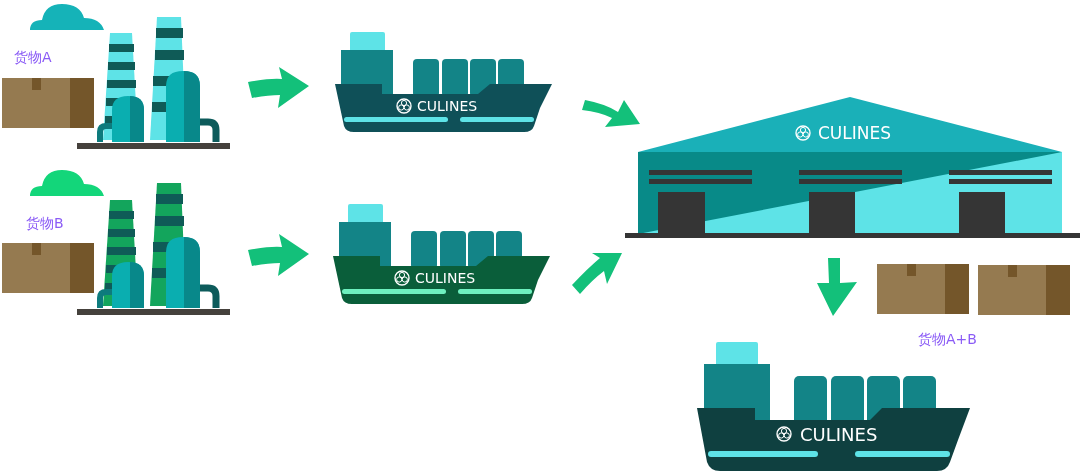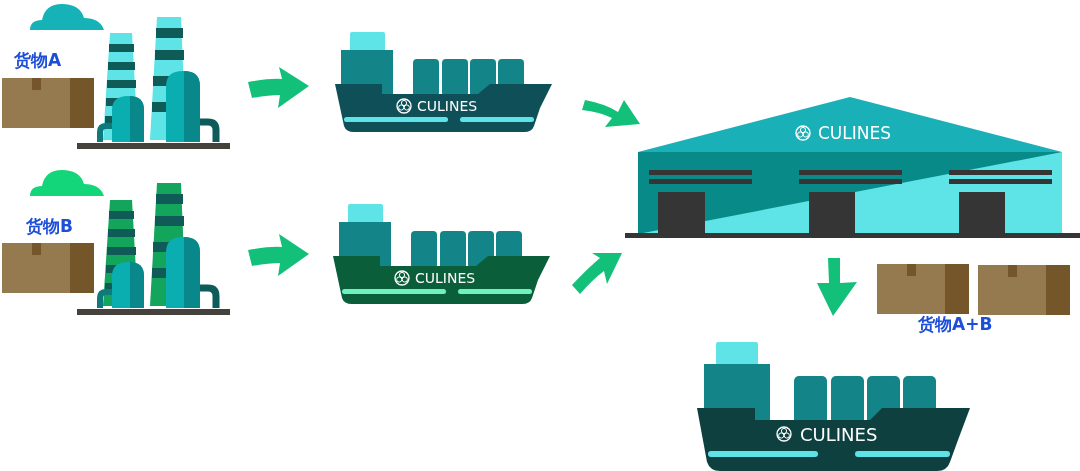--- a/index.html
+++ b/index.html
@@ -1,18 +1,18 @@
 <!DOCTYPE html>
 <html><head>
 <meta charset="utf-8">
 <style>
   html, body { margin:0; padding:0; background:#ffffff; }
   body { width:1080px; height:471px; position:relative; overflow:hidden; font-family:"DejaVu Sans", sans-serif; }
   svg { position:absolute; left:0; top:0; }
-  .label { position:absolute; font-family:"DejaVu Sans", sans-serif; font-weight:bold; color:#1d4ed8; font-size:17px; letter-spacing:0px; }
+  .label { position:absolute; font-family:"DejaVu Sans", sans-serif; font-weight:normal; color:#8b5cf6; font-size:14px; letter-spacing:0px; }
   .brand { font-family:"DejaVu Sans", sans-serif; fill:#ffffff; font-weight:normal; }
 </style>
 </head>
 <body>
 
 <svg width="1080" height="471" viewBox="0 0 1080 471">
   <defs>
     <g id="box">
       <rect x="0" y="0" width="92" height="50" fill="#957a50"></rect>
       <rect x="68" y="0" width="24" height="50" fill="#74562a"></rect>
@@ -169,13 +169,13 @@
     <rect x="855" y="451" width="95" height="6" rx="3" fill="#5ee3e7"></rect>
     <g transform="translate(784,434)">
         <use href="#logo"></use>
       </g>
     <text class="brand" x="800" y="441" font-size="18">CULINES</text>
   </g>
 </svg>
 
 <div class="label" style="left:14px; top:49px;">货物A</div>
 <div class="label" style="left:26px; top:215px;">货物B</div>
-<div class="label" style="left:918px; top:313px;">货物A+B</div>
+<div class="label" style="left:918px; top:331px;">货物A+B</div>
 
 </body></html>

